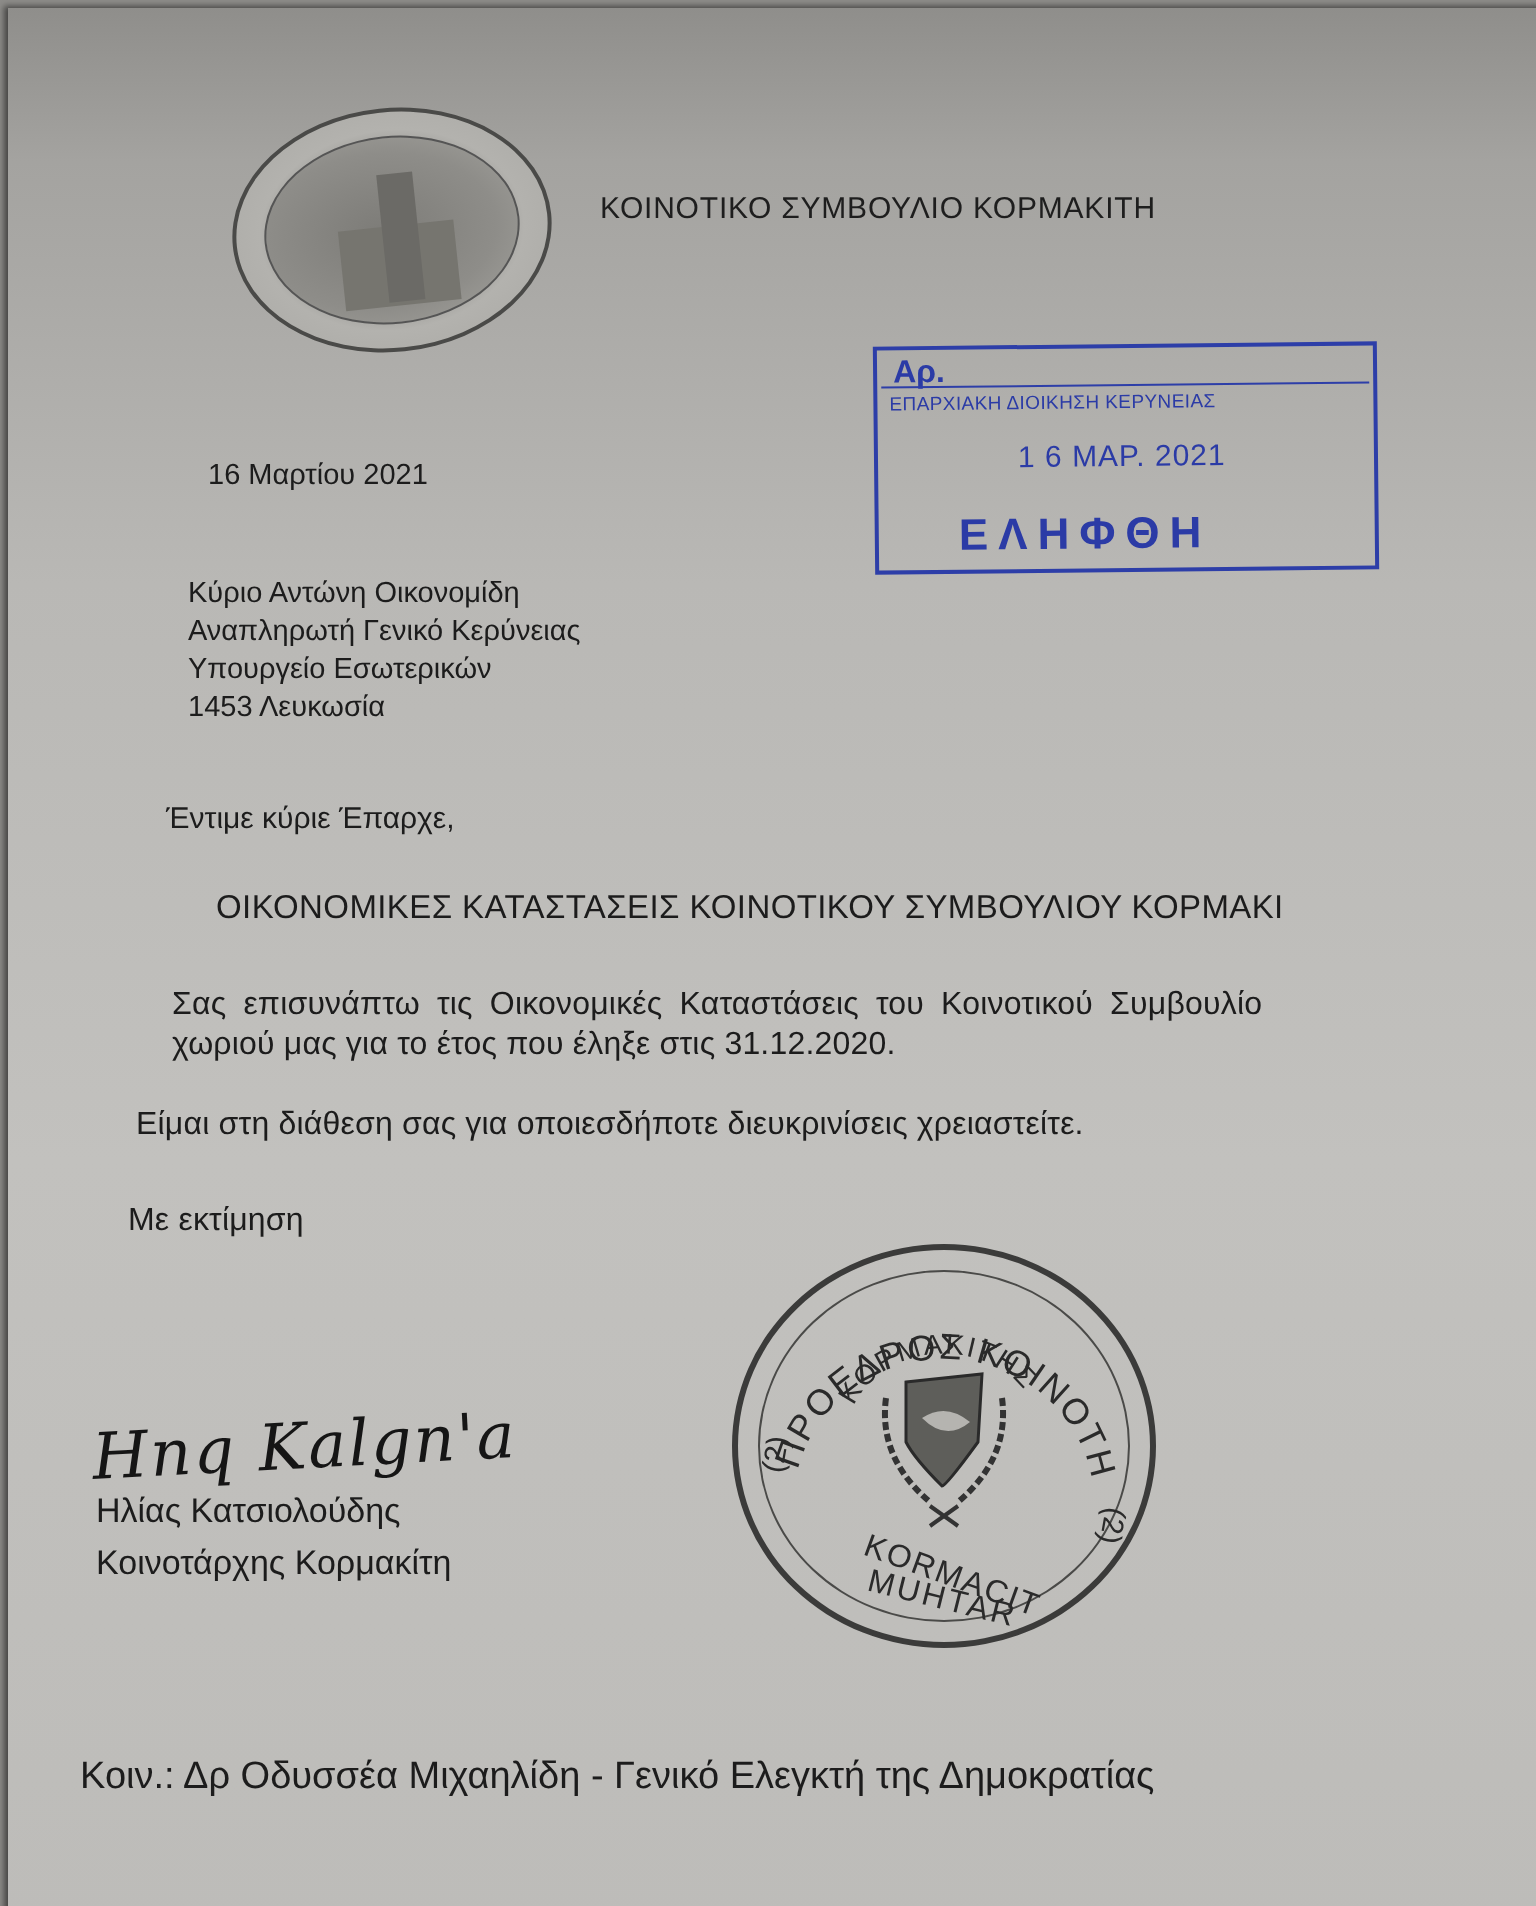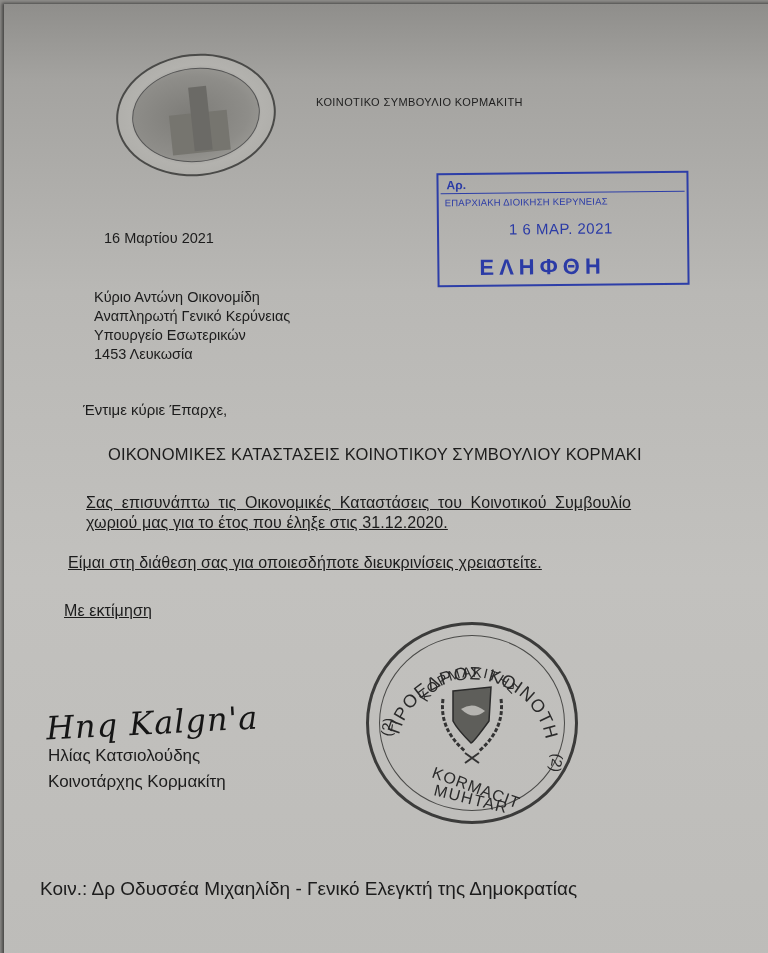--- a/index.html
+++ b/index.html
@@ -28,36 +28,36 @@
       background: radial-gradient(ellipse at 45% 50%, #7d7c78 0%, #8e8d89 60%, #a5a49f 100%);
     }
     .seal-tower {
       position: absolute; left: 58px; top: 18px; width: 18px; height: 64px;
       background: #6b6a66;
     }
     .seal-building {
       position: absolute; left: 36px; top: 44px; width: 58px; height: 40px;
       background: #76756f;
     }
-    .org-name { left: 296px; top: 92px; font-size: 11px; letter-spacing: 0.4px; color: #1e1e1e; margin-left: 16px; }
+    .org-name { left: 296px; top: 92px; font-size: 15px; letter-spacing: 0.4px; color: #1e1e1e; }
     .stamp {
       position: absolute; left: 433px; top: 168px; width: 248px; height: 110px;
       border: 2px solid #2d3ea8; transform: rotate(-0.6deg);
       color: #2b3ba6;
     }
-    .stamp .ar { position: absolute; left: 8px; top: 3px; font-size: 12px; font-weight: bold; }
+    .stamp .ar { position: absolute; left: 8px; top: 3px; font-size: 16px; font-weight: bold; }
     .stamp .line { position: absolute; left: 2px; right: 2px; top: 18px; border-top: 1.5px solid #2d3ea8; }
     .stamp .office { position: absolute; left: 6px; top: 22px; font-size: 9.5px; letter-spacing: 0.2px; }
     .stamp .sdate { position: absolute; left: 70px; top: 46px; font-size: 15px; letter-spacing: 0.5px; }
     .stamp .received { position: absolute; left: 40px; top: 80px; font-size: 22px; font-weight: bold; letter-spacing: 5px; }
     .date { left: 100px; top: 226px; font-size: 14.5px; text-align: center; }
     .addr { left: 90px; font-size: 14.5px; text-align: center; }
     .salut { left: 79px; top: 397px; font-size: 15px; }
     .subject { left: 104px; top: 441px; font-size: 16.5px; letter-spacing: 0.2px; }
-    .body { left: 82px; font-size: 16px; letter-spacing: 0.1px; text-decoration: underline; }
+    .body { left: 82px; font-size: 16px; letter-spacing: 0.1px; }
     .sigtxt { left: 44px; font-size: 17px; }
     .handsig {
       left: 42px; top: 700px; font-family: "DejaVu Serif", serif; font-style: italic;
       font-size: 32px; color: #151515; transform: rotate(-3deg); letter-spacing: 1px;
     }
     .rstamp {
       position: absolute; left: 362px; top: 618px; width: 206px; height: 196px;
       border-radius: 50%; border: 3px solid #3b3b3a;
     }
     .rstamp-inner {

